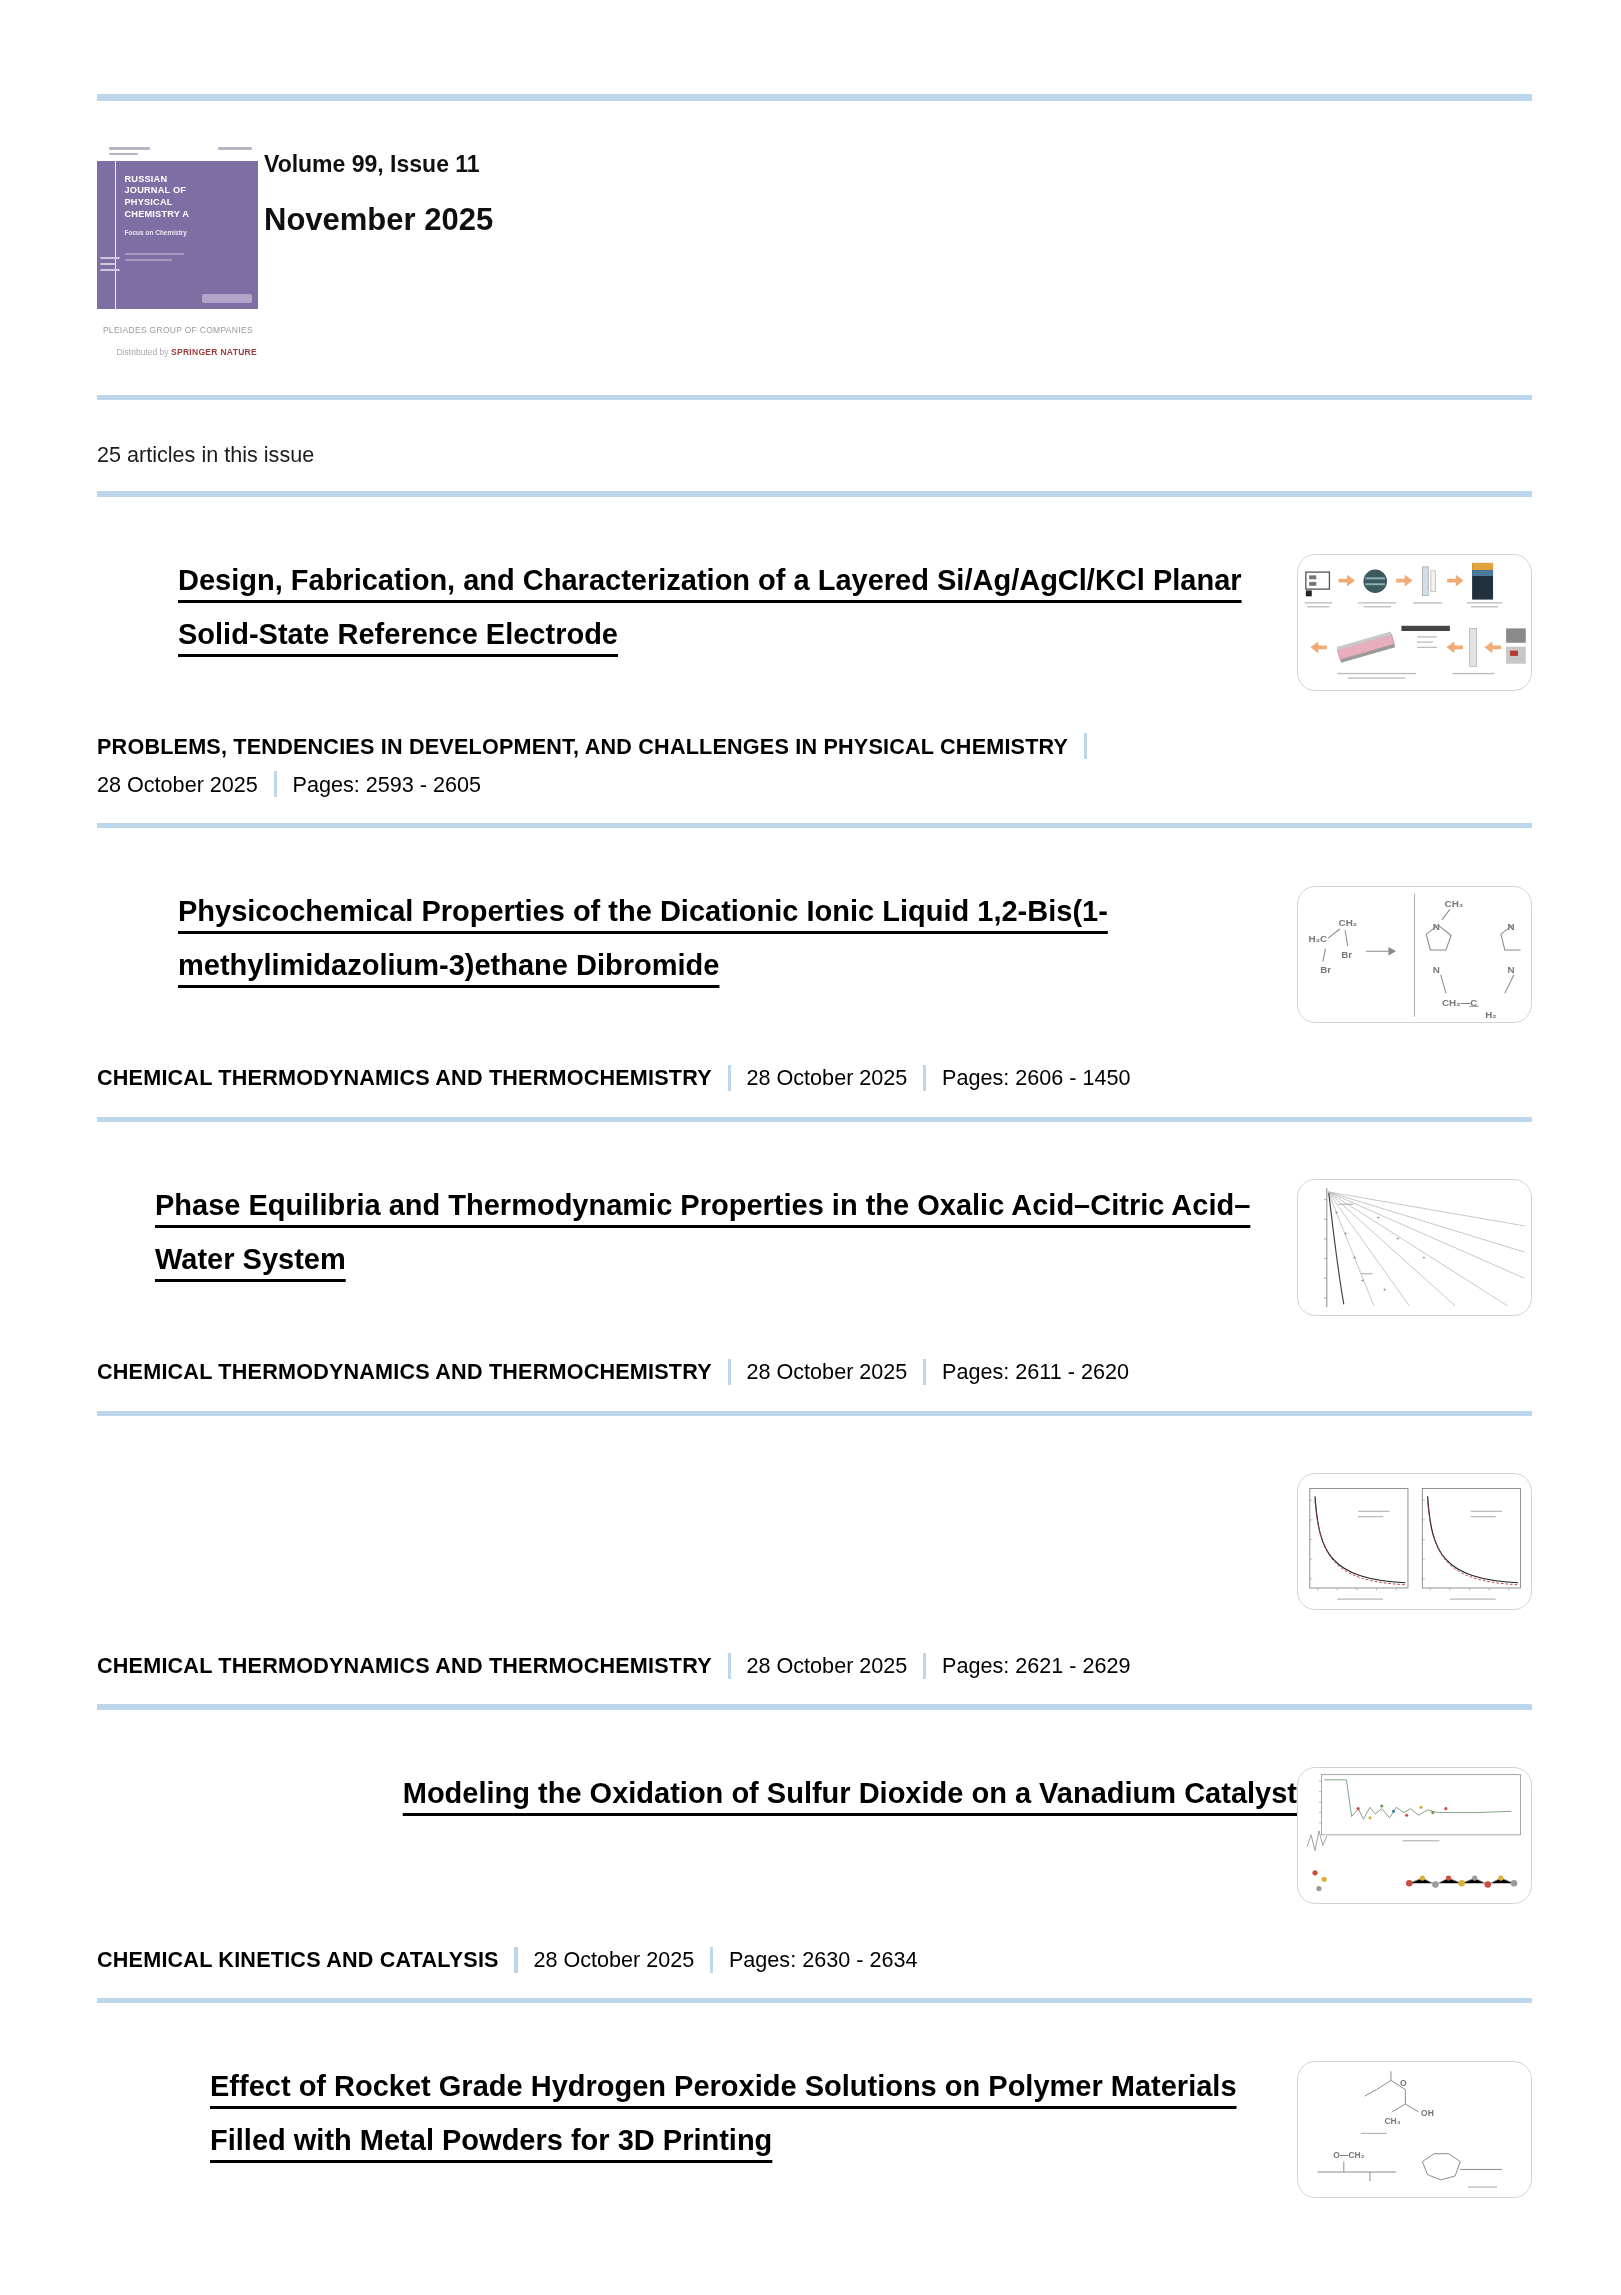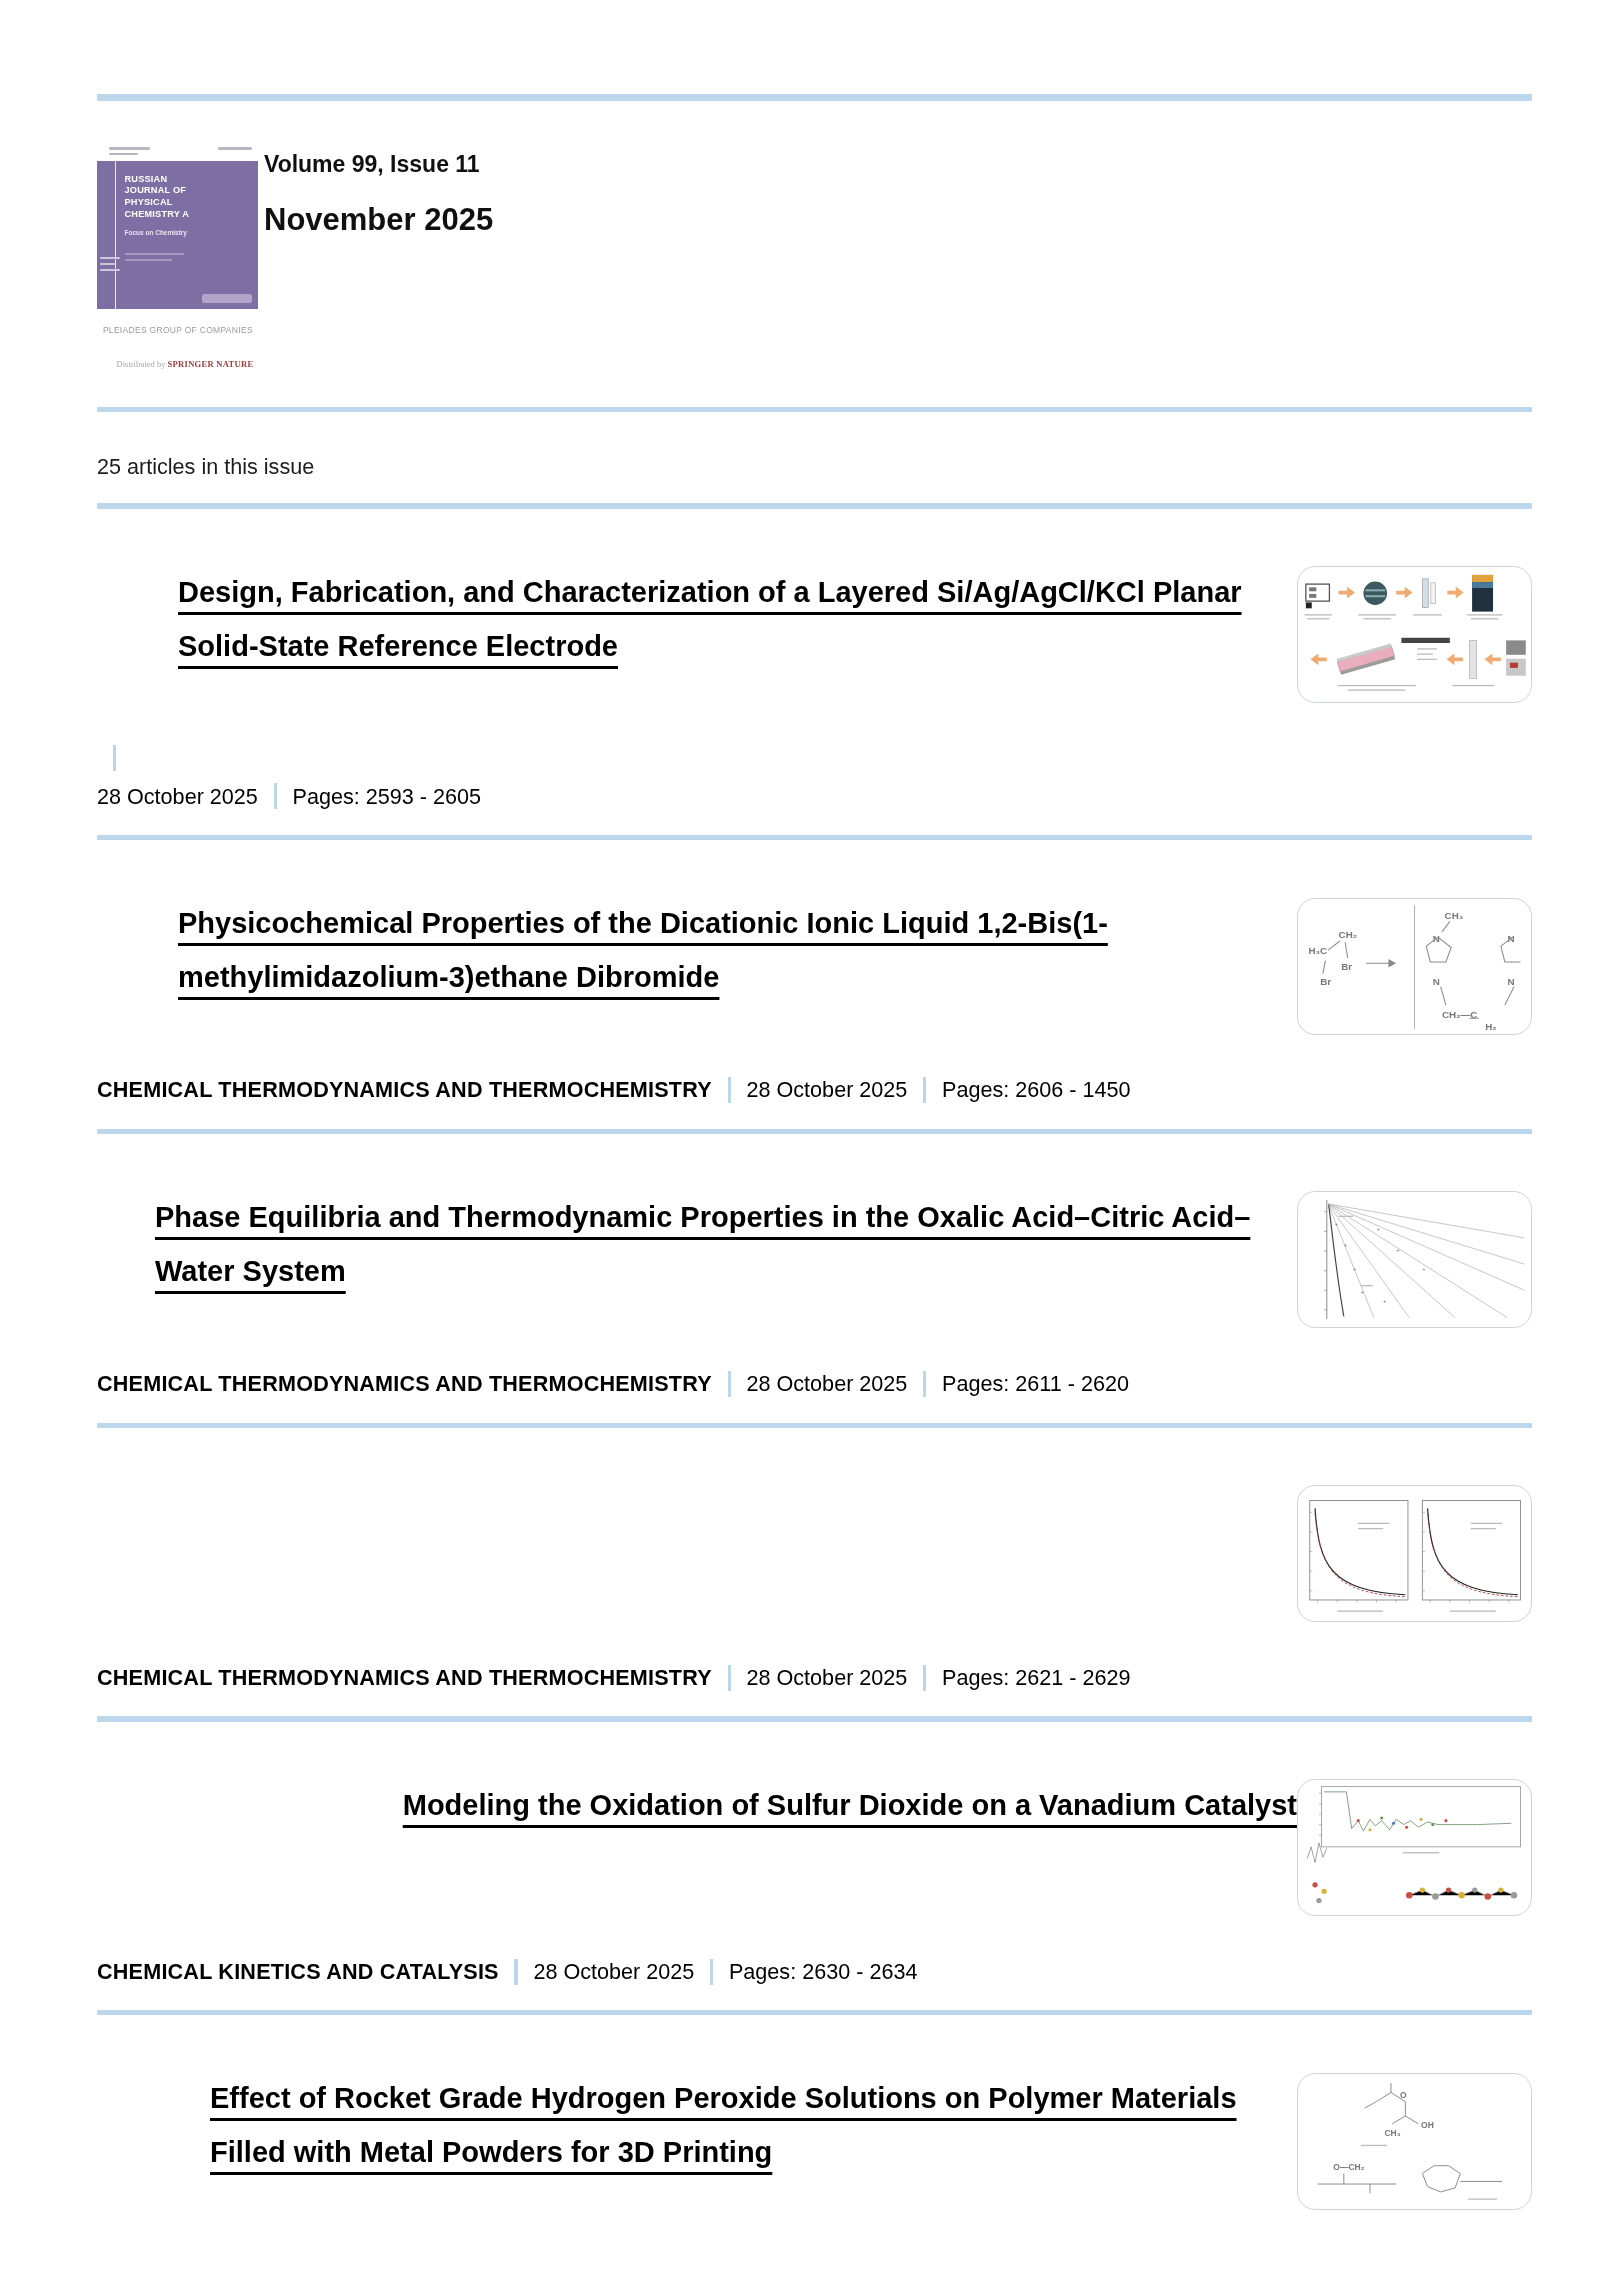--- a/index.html
+++ b/index.html
@@ -20,21 +20,21 @@
   .cover-body{height:148px;background:#7d6fa3;position:relative;padding:13px 6.5px 6.5px 27.5px;box-sizing:border-box;}
   .cover-stripe{position:absolute;left:17.7px;top:0;bottom:0;width:1.3px;background:rgba(255,255,255,.85);}
   .cover-title{font-size:9.2px;font-weight:bold;color:#fff;line-height:1.3;width:84px;letter-spacing:0.2px;}
   .cover-subtitle{font-size:6.5px;color:#e9e3f3;margin-top:7.9px;width:72px;font-weight:bold;}
   .pbar{height:2px;background:#a79ac2;border-radius:1.3px;margin-top:3.9px;}
   .cover-chip{position:absolute;right:6.5px;bottom:5.2px;width:50px;height:9.8px;background:#b3a4c9;border-radius:2px;}
   .cover-emblem{position:absolute;left:3.3px;bottom:38px;width:22px;}
   .cover-emblem .pbar{background:#cfc6e0;}
   .pub{margin-top:15.7px;}
   .pub-row{display:flex;align-items:center;gap:5.9px;color:#9a9aa0;font-size:8.5px;letter-spacing:0.3px;white-space:nowrap;}
-  .pub-row-2{margin-top:22px;margin-left:19.6px;font-size:8.5px;color:#a8a8ae;white-space:nowrap;font-family:Liberation Serif, serif;}
+  .pub-row-2{margin-top:10px;margin-left:19.6px;font-size:8.5px;color:#a8a8ae;white-space:nowrap;}
   .pub-row-2 b{color:#9c3d3d;letter-spacing:0.3px;}
   .vol{font-size:23px;font-weight:bold;color:#101010;margin-top:7.9px;}
   .month{font-size:31px;font-weight:bold;color:#101010;margin-top:23.6px;}
 
   
   .issue-count{font-size:21.6px;color:#1c1c1c;margin:42px 0 23.6px;}
 
   
   .article{padding:56px 0 19.6px;}
   .article-top{display:flex;justify-content:flex-end;align-items:flex-start;min-height:141px;}
@@ -152,21 +152,21 @@
           <rect x="318" y="140" width="30" height="26" fill="#c7c7c7"></rect>
           <rect x="324" y="146" width="12" height="8" fill="#b33b2e"></rect>
           <rect x="60" y="180" width="120" height="2" fill="#bbb"></rect>
             <rect x="76" y="187" width="88" height="2" fill="#bbb"></rect>
           <rect x="236" y="180" width="64" height="2" fill="#bbb"></rect>
         </svg>
       </div>
     </div>
     <div class="meta">
       <div class="meta-line">
-        <span class="sep"></span>
+        <span class="cat">PROBLEMS, TENDENCIES IN DEVELOPMENT, AND CHALLENGES IN PHYSICAL CHEMISTRY</span><span class="sep"></span>
       </div>
       <div class="meta-line">
         <span>28 October 2025</span><span class="sep"></span><span>Pages: 2593 - 2605</span>
       </div>
     </div>
   </article>
 
   <div class="divider thin"></div>
 
   <article class="article">

